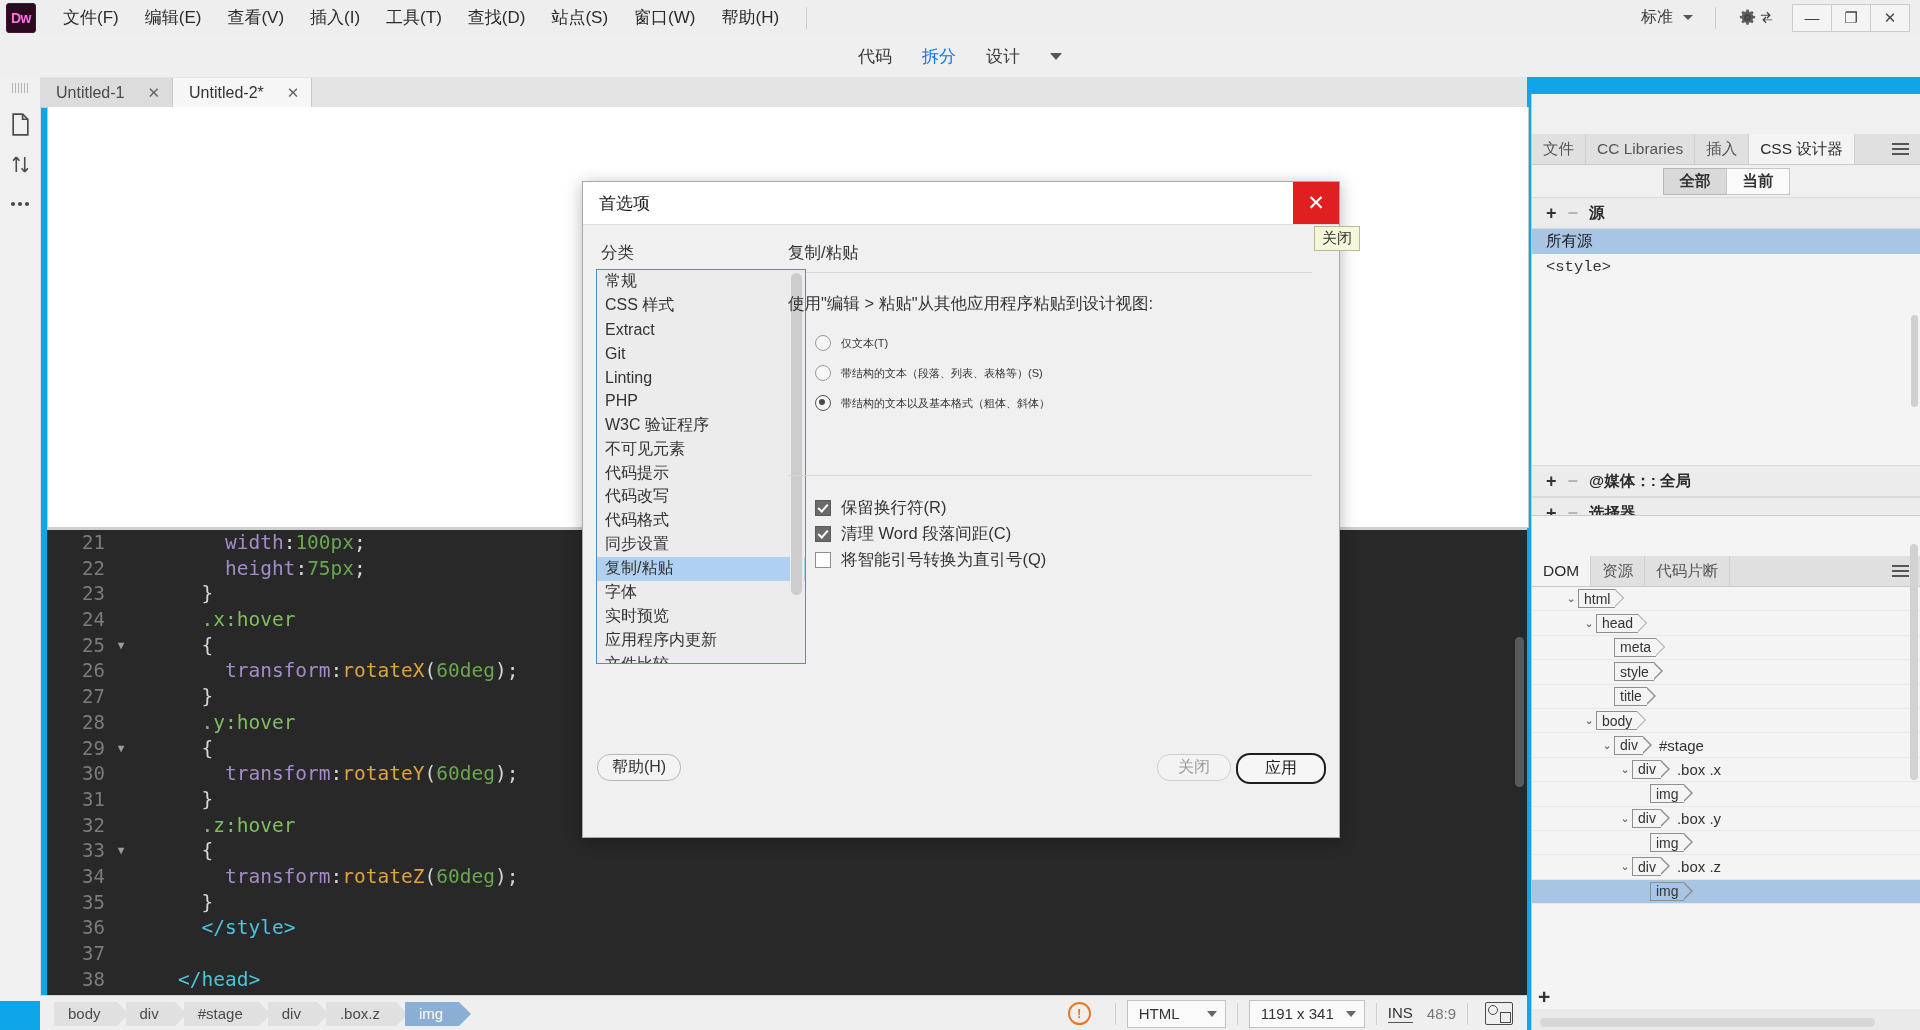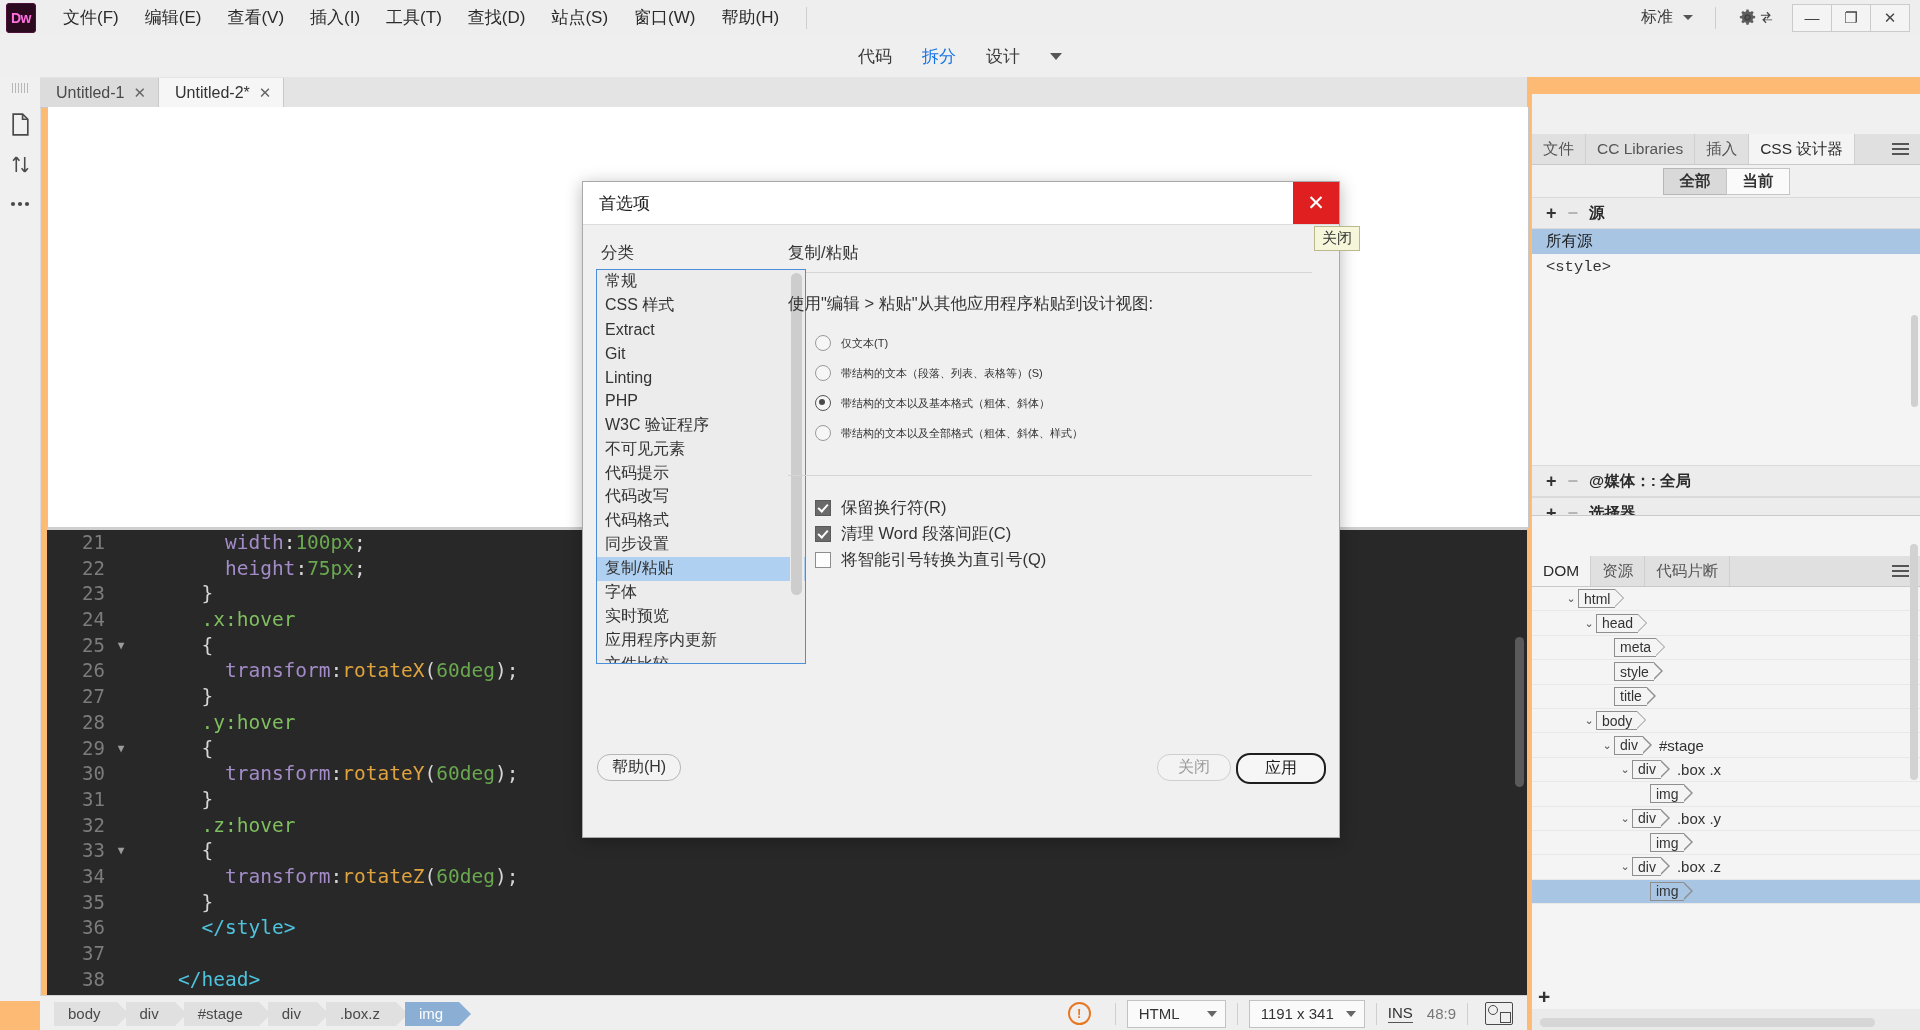--- a/index.html
+++ b/index.html
@@ -2,21 +2,21 @@
 <html><head>
 <meta charset="utf-8">
 <style>
   html,body{margin:0;padding:0;}
   body{
     width:1920px;height:1030px;overflow:hidden;
     font-family:"Liberation Sans","DejaVu Sans",sans-serif;
     font-size:17px;color:#222;background:#f0f0f0;
     -webkit-font-smoothing:antialiased;
   }
-  .app{position:relative;width:1920px;height:1030px;background:#fdba74;}
+  .app{position:relative;width:1920px;height:1030px;background:#0ea5e9;}
 
   
   .menubar{position:absolute;left:0;top:0;width:1920px;height:35px;background:#eeeeee;
            border-bottom:1px solid #d4d4d4;display:flex;align-items:center;}
   .dw-logo{width:30px;height:30px;margin-left:6px;margin-right:14px;border-radius:4px;
            background:#2b0a20;display:flex;align-items:center;justify-content:center;
            color:#ff6fe0;font-size:14px;font-weight:bold;letter-spacing:-0.5px;
            box-shadow:inset 0 0 0 1px #4d1138;}
   .menu-item{padding:0 13px;height:35px;line-height:35px;font-size:17px;color:#2b2b2b;white-space:nowrap;}
   .menu-sep{width:1px;height:22px;background:#cfcfcf;margin-left:14px;}
@@ -44,21 +44,21 @@
   .rail{position:absolute;left:0;top:77px;width:40px;height:918px;background:#f0f0f0;
         border-right:1px solid #dcdcdc;display:flex;flex-direction:column;align-items:center;padding-top:6px;}
   .rail-grip{width:16px;height:10px;margin-bottom:14px;
     background:repeating-linear-gradient(to right,#b8b8b8 0 1px,transparent 1px 3px);}
   .rail-ico{width:30px;height:34px;display:flex;align-items:center;justify-content:center;
             color:#4a4a4a;font-size:18px;margin-bottom:6px;}
 
   
   .tabstrip{position:absolute;left:40px;top:77px;width:1487px;height:30px;background:#e4e4e4;
             border-bottom:1px solid #c9c9c9;display:flex;align-items:flex-end;}
-  .dtab{height:29px;padding:0 12px 0 16px;display:flex;align-items:center;gap:9px;
+  .dtab{height:29px;padding:0 12px 0 16px;display:flex;align-items:center;gap:23px;
         font-size:16px;color:#4a4a4a;background:#dcdcdc;border-right:1px solid #c9c9c9;}
   .dtab.active{background:#f6f6f6;color:#333;}
   .dtab .x{font-size:15px;color:#666;}
 
   
   .designpane{position:absolute;left:47px;top:107px;width:1480px;height:420px;background:#ffffff;
               border:1px solid #c7c7c7;border-top:none;}
 
   
   .codepane{position:absolute;left:47px;top:527px;width:1480px;height:468px;background:#282828;overflow:hidden;}
@@ -482,24 +482,20 @@
         <span>仅文本(T)</span>
       </div>
       <div class="radio-row" style="top:140px">
         <span class="radio"></span>
         <span>带结构的文本（段落、列表、表格等）(S)</span>
       </div>
       <div class="radio-row" style="top:170px">
         <span class="radio on"></span>
         <span>带结构的文本以及基本格式（粗体、斜体）</span>
       </div>
-      <div class="radio-row" style="top:200px">
-        <span class="radio"></span>
-        <span>带结构的文本以及全部格式（粗体、斜体、样式）</span>
-      </div>
 
       <div class="mid-rule" style="top:250px"></div>
 
       <div class="cb-row" style="top:272px">
         <span class="cbox on"></span>
         <span>保留换行符(R)</span>
       </div>
       <div class="cb-row" style="top:298px">
         <span class="cbox on"></span>
         <span>清理 Word 段落间距(C)</span>

